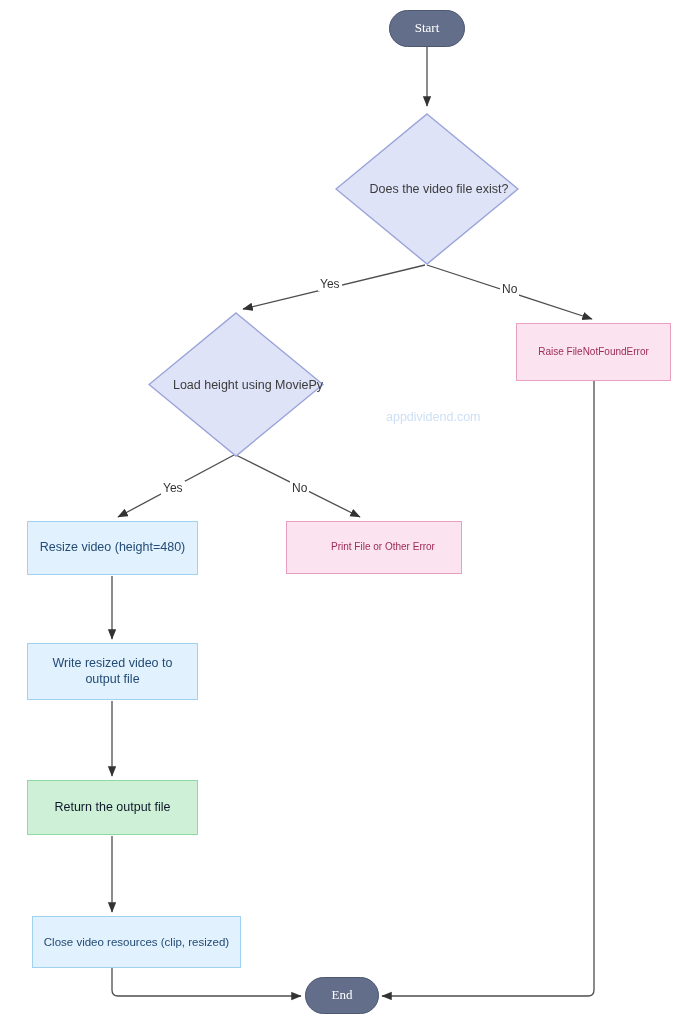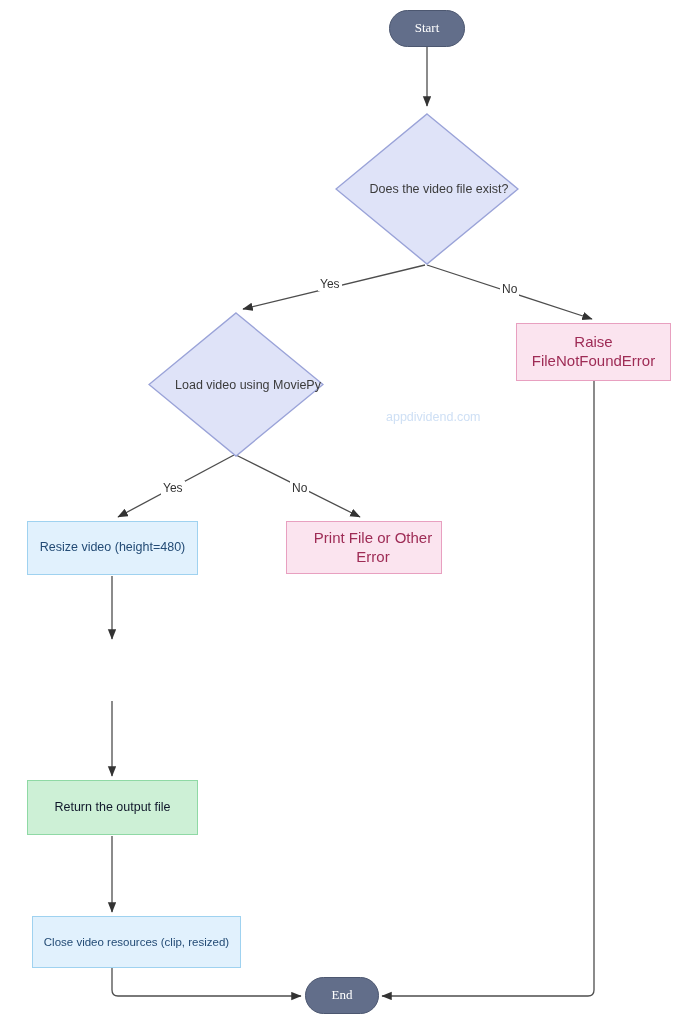--- a/index.html
+++ b/index.html
@@ -72,21 +72,21 @@
   .node-process-green {
     background: #cdf0d6;
     border: 1px solid #8fd9a5;
     color: #0f172a;
     font-size: 12.5px;
   }
   .node-process-pink {
     background: #fbe4ef;
     border: 1px solid #e8a0c0;
     color: #9e2b55;
-    font-size: 15px;
+    font-size: 10px;
   }
   .edge-label {
     position: absolute;
     color: #333333;
     font-size: 12px;
     background: #ffffff;
     padding: 0 2px;
     white-space: nowrap;
   }
   .watermark {
@@ -137,35 +137,39 @@
     <svg class="node-decision-shape" viewBox="0 0 184 152" preserveAspectRatio="none">
       <polygon points="92,1 183,76 92,151 1,76" fill="#dfe3f8" stroke="#9aa3d8" stroke-width="1.4"></polygon>
     </svg>
     <div class="node-decision-label">Does the video file exist?</div>
   </div>
 
   <div class="node-decision-wrap" style="left:148px; top:312px; width:176px; height:145px;">
     <svg class="node-decision-shape" viewBox="0 0 176 145" preserveAspectRatio="none">
       <polygon points="88,1 175,72.5 88,144 1,72.5" fill="#dfe3f8" stroke="#9aa3d8" stroke-width="1.4"></polygon>
     </svg>
-    <div class="node-decision-label">Load video using MoviePy</div>
+    <div class="node-decision-label">Load height using MoviePy</div>
   </div>
 
   <div class="node node-process-pink" style="left:516px; top:323px; width:155px; height:58px;">
     <span>Raise FileNotFoundError</span>
   </div>
 
-  <div class="node node-process-pink" style="left:286px; top:521px; width:156px; height:53px;padding-left:18px;">
+  <div class="node node-process-pink" style="left:286px; top:521px; width:176px; height:53px;padding-left:18px;">
     <span>Print File or Other Error</span>
   </div>
 
   <div class="node node-process-blue" style="left:27px; top:521px; width:171px; height:54px;">
     <span>Resize video (height=480)</span>
   </div>
 
+  <div class="node node-process-blue" style="left:27px; top:643px; width:171px; height:57px; flex-direction:column;">
+    <span>Write resized video to</span>
+    <span>output file</span>
+  </div>
 
   <div class="node node-process-green" style="left:27px; top:780px; width:171px; height:55px;">
     <span>Return the output file</span>
   </div>
 
   <div class="node node-process-blue" style="left:8px; top:916px; width:209px; height:52px; font-size:11.5px;margin-left:24px;">
     <span>Close video resources (clip, resized)</span>
   </div>
 
   <div class="node node-terminal" style="left:305px; top:977px; width:74px; height:37px;font-family:Liberation Serif, serif;">

